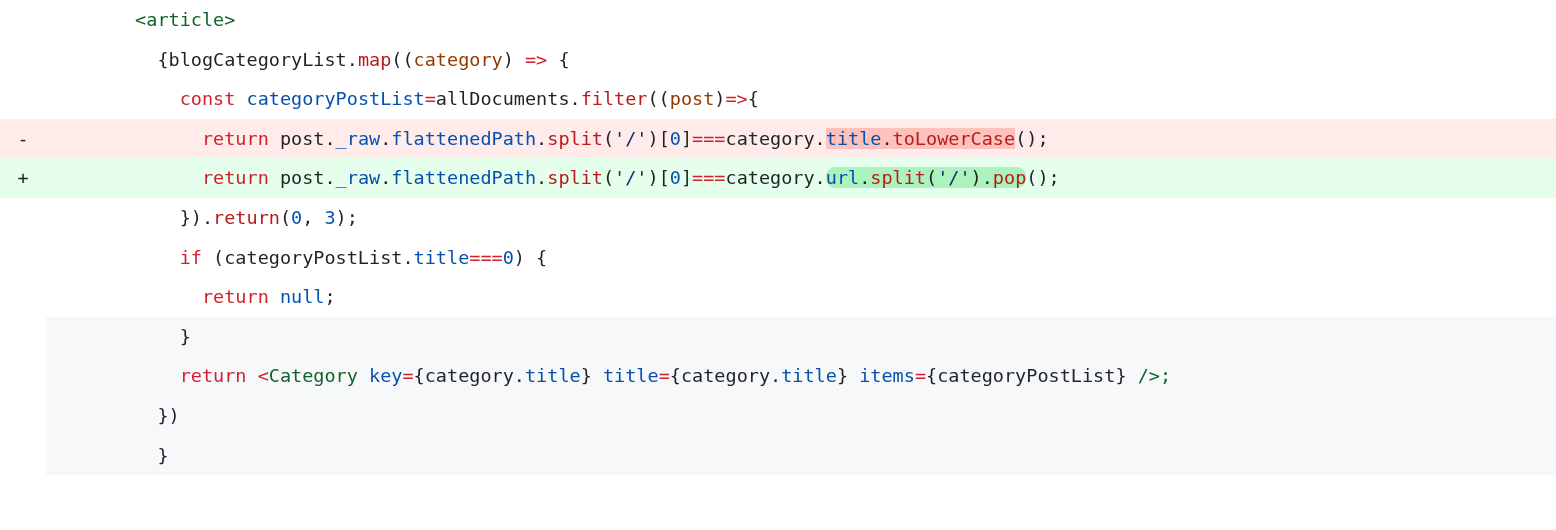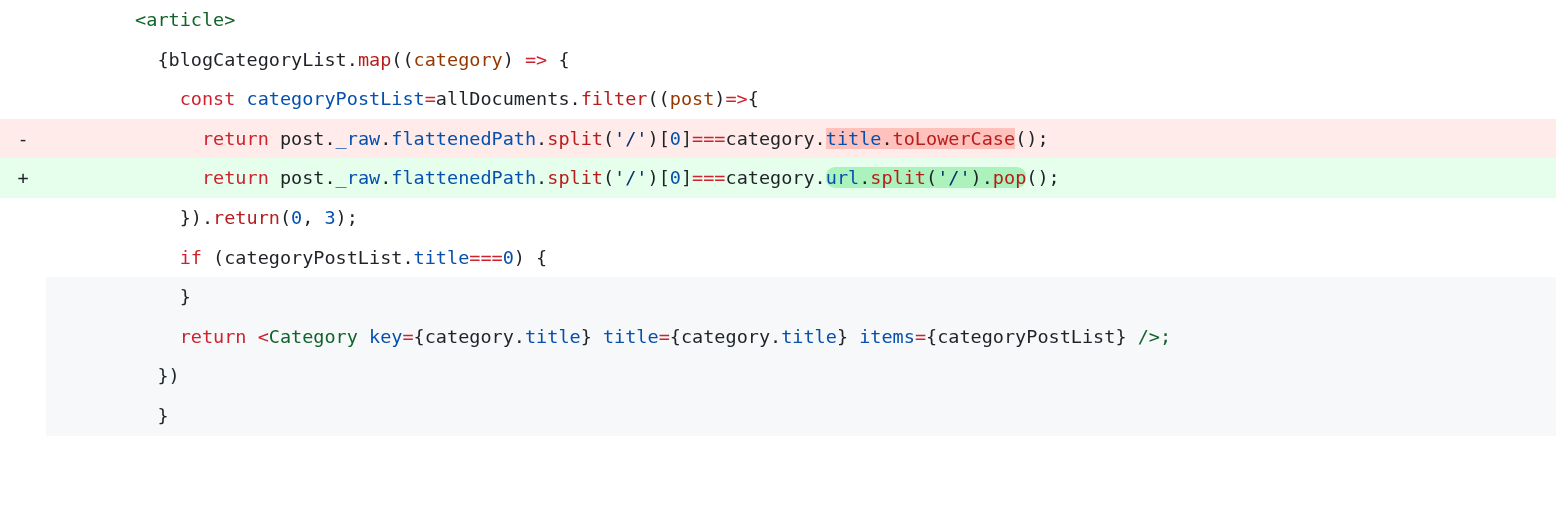--- a/index.html
+++ b/index.html
@@ -83,20 +83,24 @@
 <tr class="context">
   <td class="gutter"></td>
   <td class="code"><span class="tk-default">            </span><span class="tk-default">}).</span><span class="tk-func">return</span><span class="tk-default">(</span><span class="tk-num">0</span><span class="tk-default">, </span><span class="tk-num">3</span><span class="tk-default">);</span></td>
 </tr>
 
 <tr class="context">
   <td class="gutter"></td>
   <td class="code"><span class="tk-default">            </span><span class="tk-kw">if</span><span class="tk-default"> </span><span class="tk-default">(</span><span class="tk-default">categoryPostList</span><span class="tk-default">.</span><span class="tk-prop">title</span><span class="tk-kw">===</span><span class="tk-num">0</span><span class="tk-default">) {</span></td>
 </tr>
 
+<tr class="context">
+  <td class="gutter"></td>
+  <td class="code"><span class="tk-default">              </span><span class="tk-kw">return</span><span class="tk-default"> </span><span class="tk-bool">null</span><span class="tk-default">;</span></td>
+</tr>
 
 <tr class="context-muted">
   <td class="gutter"></td>
   <td class="code"><span class="tk-default">            </span><span class="tk-default">}</span></td>
 </tr>
 
 <tr class="context-muted">
   <td class="gutter"></td>
   <td class="code"><span class="tk-default">            </span><span class="tk-kw">return</span><span class="tk-default"> </span><span class="tk-kw">&lt;</span><span class="tk-tag">Category</span><span class="tk-default"> </span><span class="tk-prop">key</span><span class="tk-kw">=</span><span class="tk-default">{</span><span class="tk-default">category</span><span class="tk-default">.</span><span class="tk-prop">title</span><span class="tk-default">}</span><span class="tk-default"> </span><span class="tk-prop">title</span><span class="tk-kw">=</span><span class="tk-default">{</span><span class="tk-default">category</span><span class="tk-default">.</span><span class="tk-prop">title</span><span class="tk-default">}</span><span class="tk-default"> </span><span class="tk-prop">items</span><span class="tk-kw">=</span><span class="tk-default">{</span><span class="tk-default">categoryPostList</span><span class="tk-default">}</span><span class="tk-tag"> /&gt;;</span></td>
 </tr>

